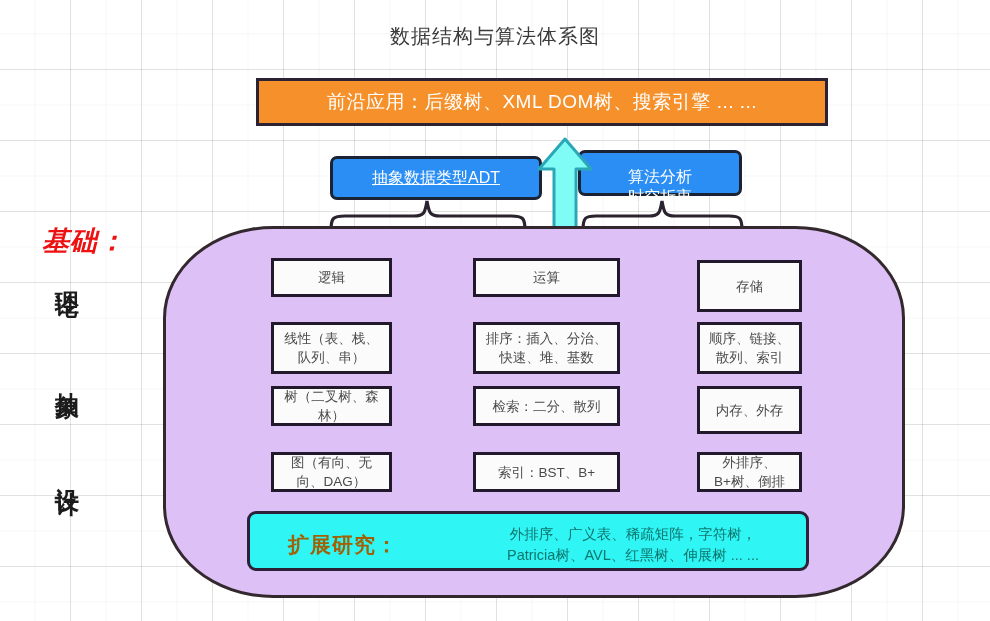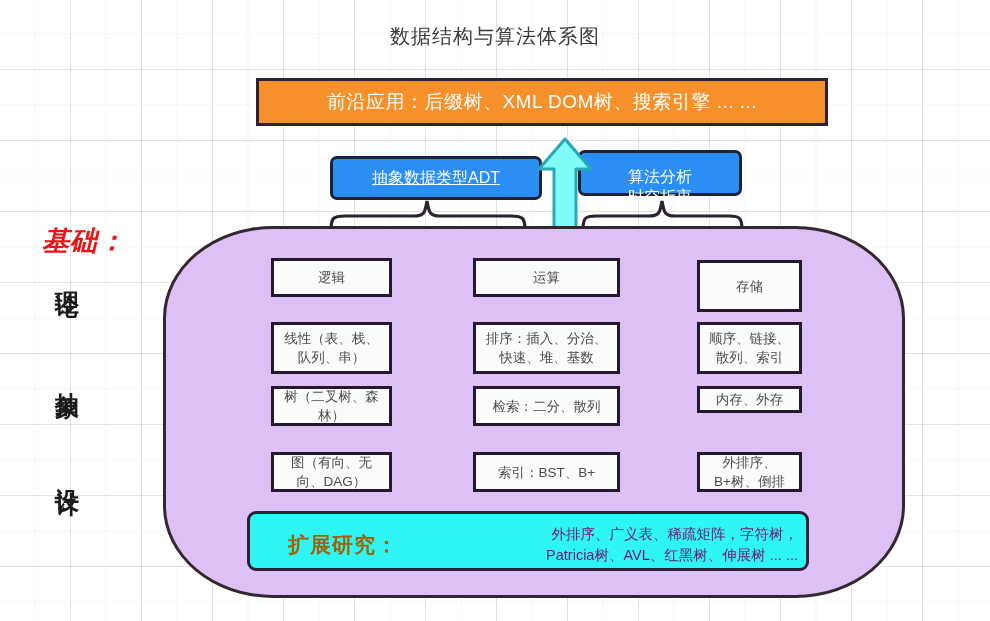--- a/index.html
+++ b/index.html
@@ -179,21 +179,21 @@
   .col2 { left: 473px; width: 147px; }
   .col3 { left: 697px; width: 105px; }
 
   
   .row1 { top: 258px; height: 39px; }
   .row2 { top: 322px; height: 52px; }
   .row3 { top: 386px; height: 40px; }
   .row4 { top: 452px; height: 40px; }
 
   .col3.row1 { top: 260px; height: 52px; }
-  .col3.row3 { top: 386px; height: 27px; }
+  .col3.row3 { top: 386px; height: 48px; }
 
   
   #research-box {
     position: absolute;
     left: 247px;
     top: 511px;
     width: 562px;
     height: 60px;
     background: #2ff5f5;
     border: 3px solid #2b2239;
@@ -210,22 +210,22 @@
     white-space: nowrap;
     letter-spacing: 1px;
   }
   #research-text {
     position: absolute;
     left: 218px;
     top: 10px;
     width: 330px;
     font-size: 14.5px;
     line-height: 21px;
-    color: #701a75;
-    text-align: right;
+    color: #0f766e;
+    text-align: center;
   }
   #research-text .ln { display: block; white-space: nowrap; }
 </style>
 </head>
 <body>
 
 <div id="canvas">
 
   <div id="title">数据结构与算法体系图</div>
 

